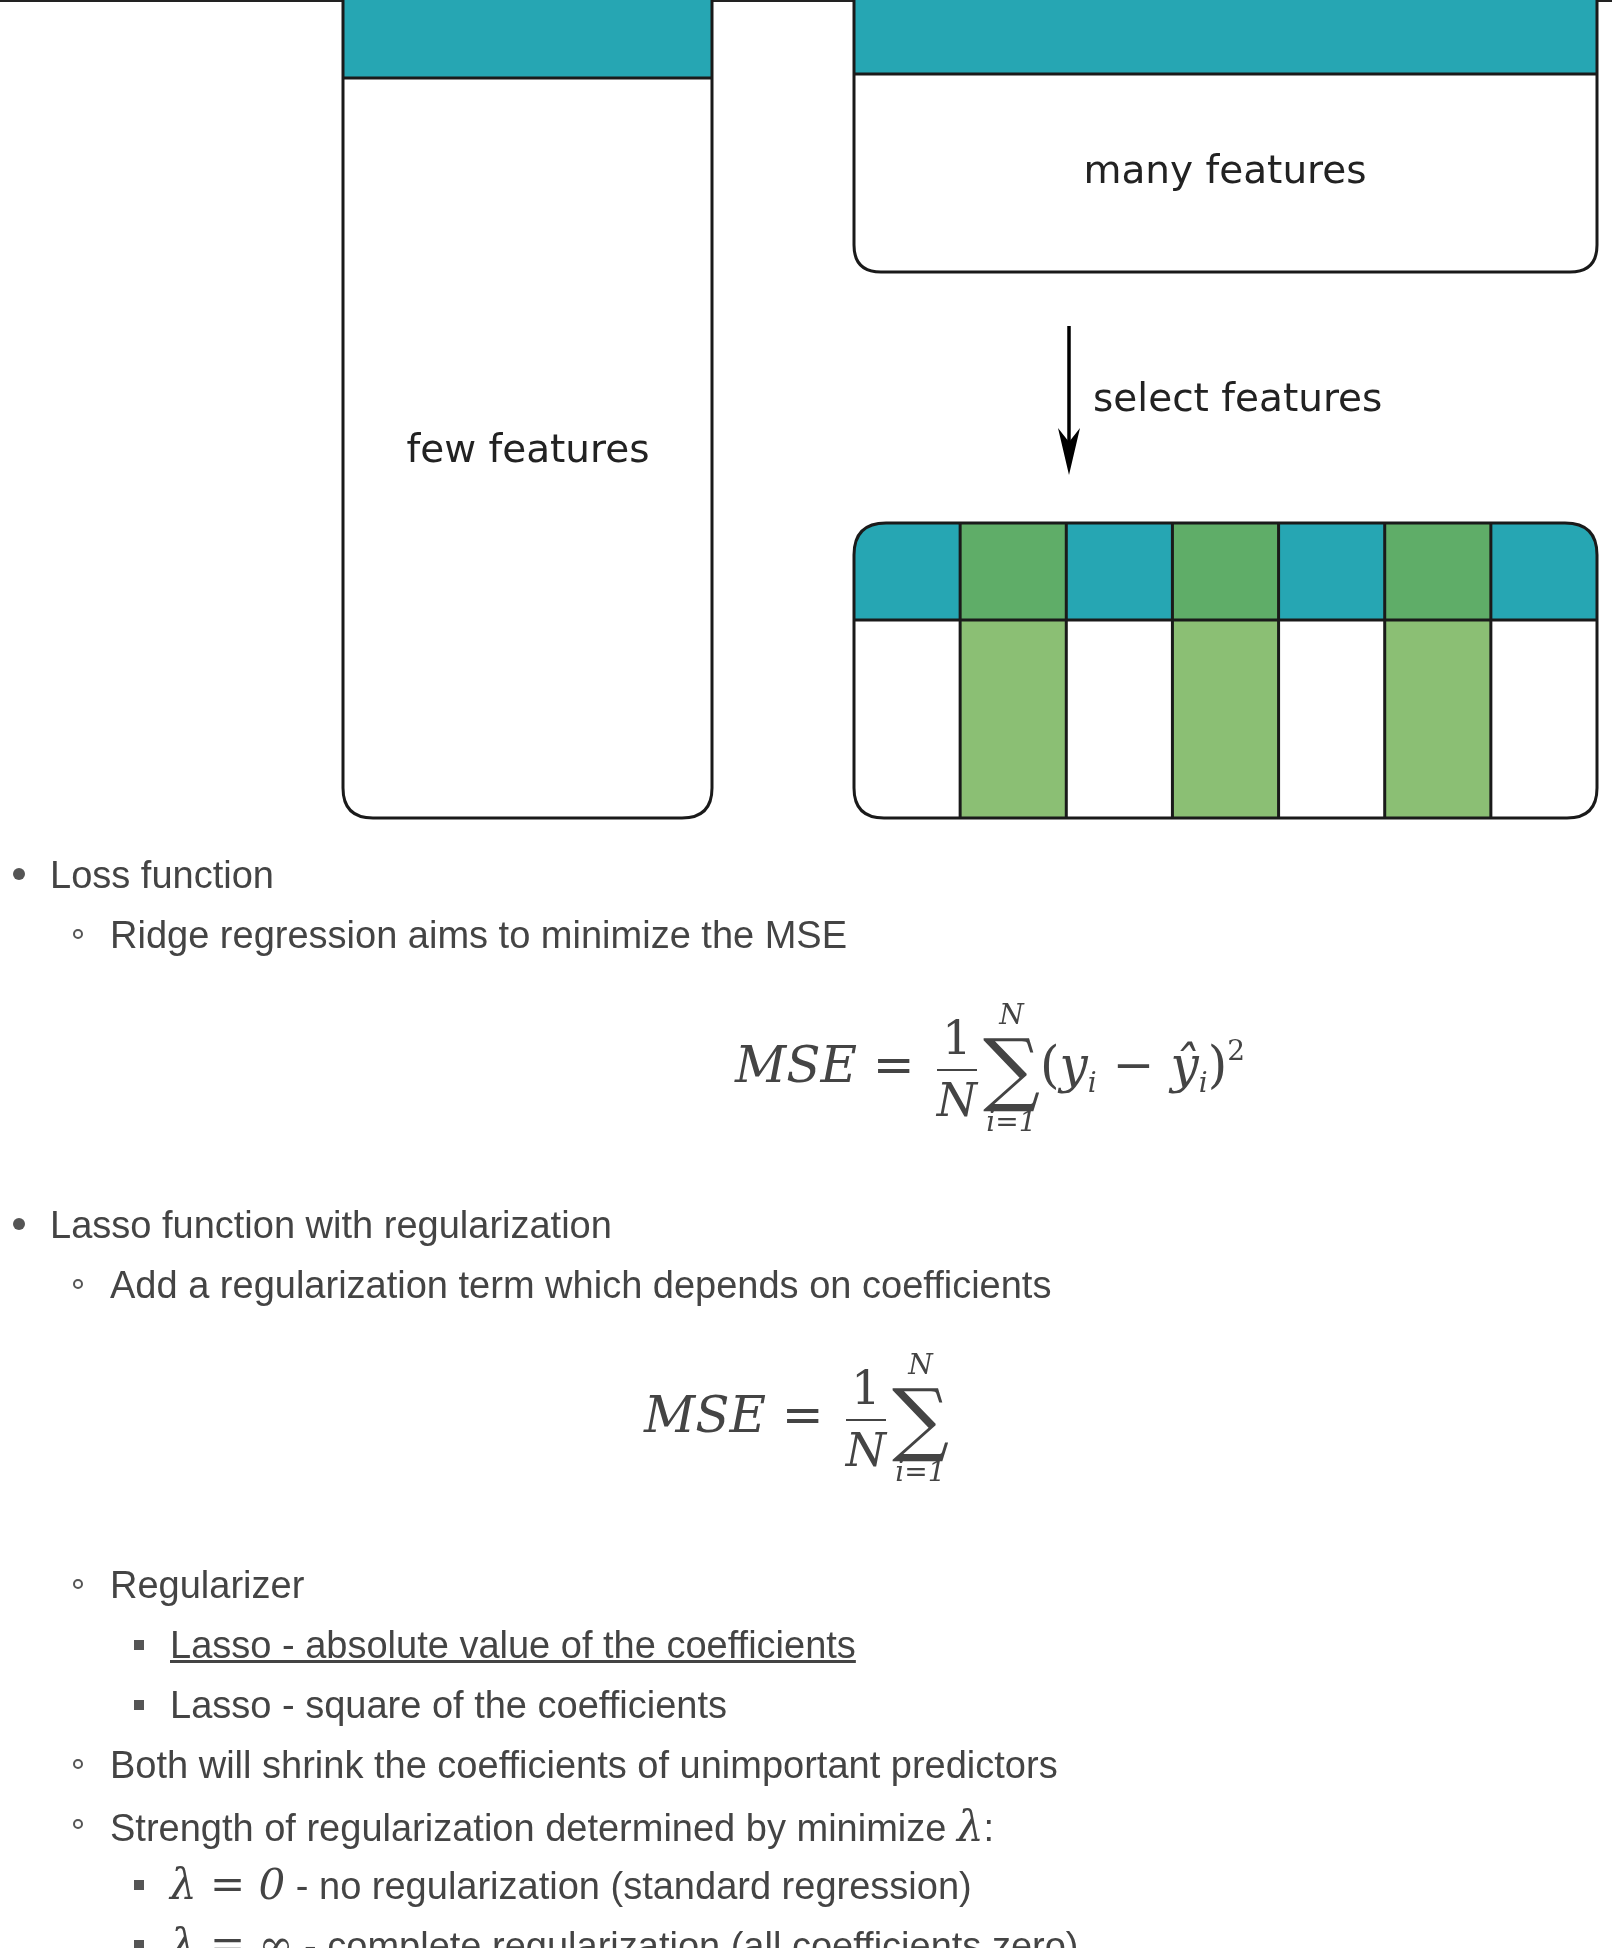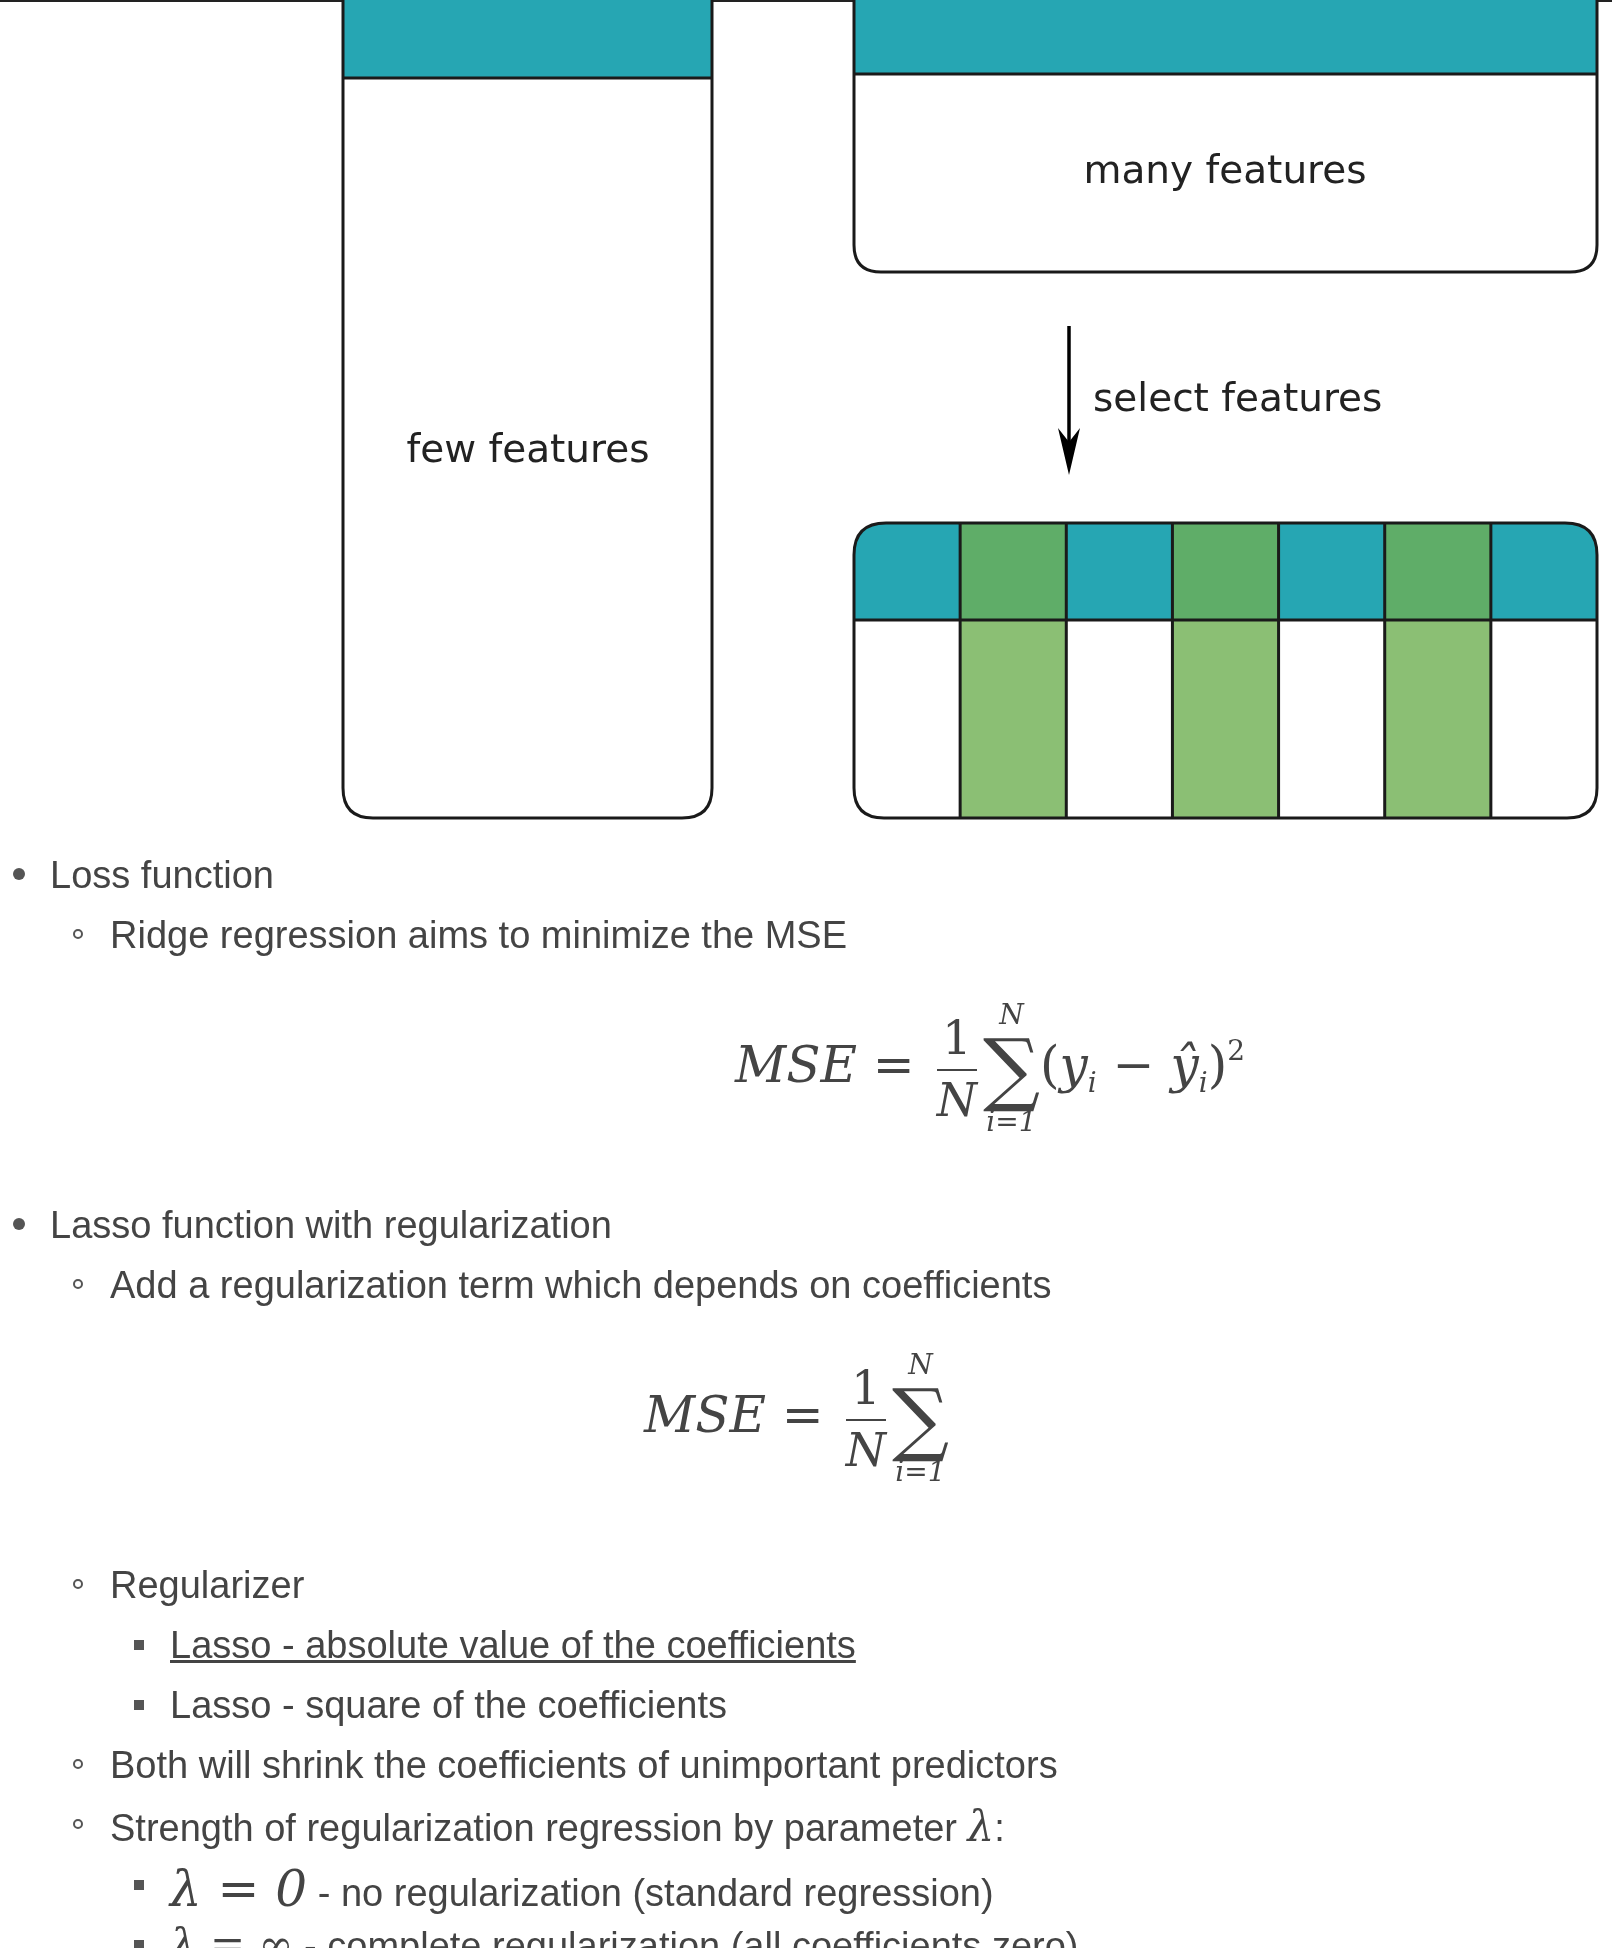--- a/index.html
+++ b/index.html
@@ -130,24 +130,24 @@
 <div class="line" style="left:170px; top:1626px;text-decoration:underline;">Lasso - absolute value of the coefficients</div>
 
 <div class="bullet b3" style="left:134px; top:1700px;"></div>
 <div class="line" style="left:170px; top:1686px;">Lasso - square of the coefficients</div>
 
 <div class="bullet b2" style="left:73px; top:1759px;"></div>
 <div class="line" style="left:110px; top:1746px;">Both will shrink the coefficients of unimportant predictors</div>
 
 <div class="bullet b2" style="left:73px; top:1819px;"></div>
 <div class="line" style="left:110px; top:1806px;">
-  <span>Strength of regularization regression by parameter </span><span class="inline-math" style="font-size:42px;">λ</span><span>:</span>
+  <span>Strength of regularization determined by minimize </span><span class="inline-math" style="font-size:42px;">λ</span><span>:</span>
 </div>
 
 <div class="bullet b3" style="left:134px; top:1880px;"></div>
 <div class="line" style="left:170px; top:1864px;">
-  <span class="inline-math" style="font-size:50px;">λ = 0</span><span> - no regularization (standard regression)</span>
+  <span class="inline-math" style="font-size:42px;">λ = 0</span><span> - no regularization (standard regression)</span>
 </div>
 
 <div class="bullet b3" style="left:134px; top:1940px;"></div>
 <div class="line" style="left:170px; top:1924px;">
   <span class="inline-math" style="font-size:42px;">λ = ∞</span><span> - complete regularization (all coefficients zero)</span>
 </div>
 
 </body></html>

